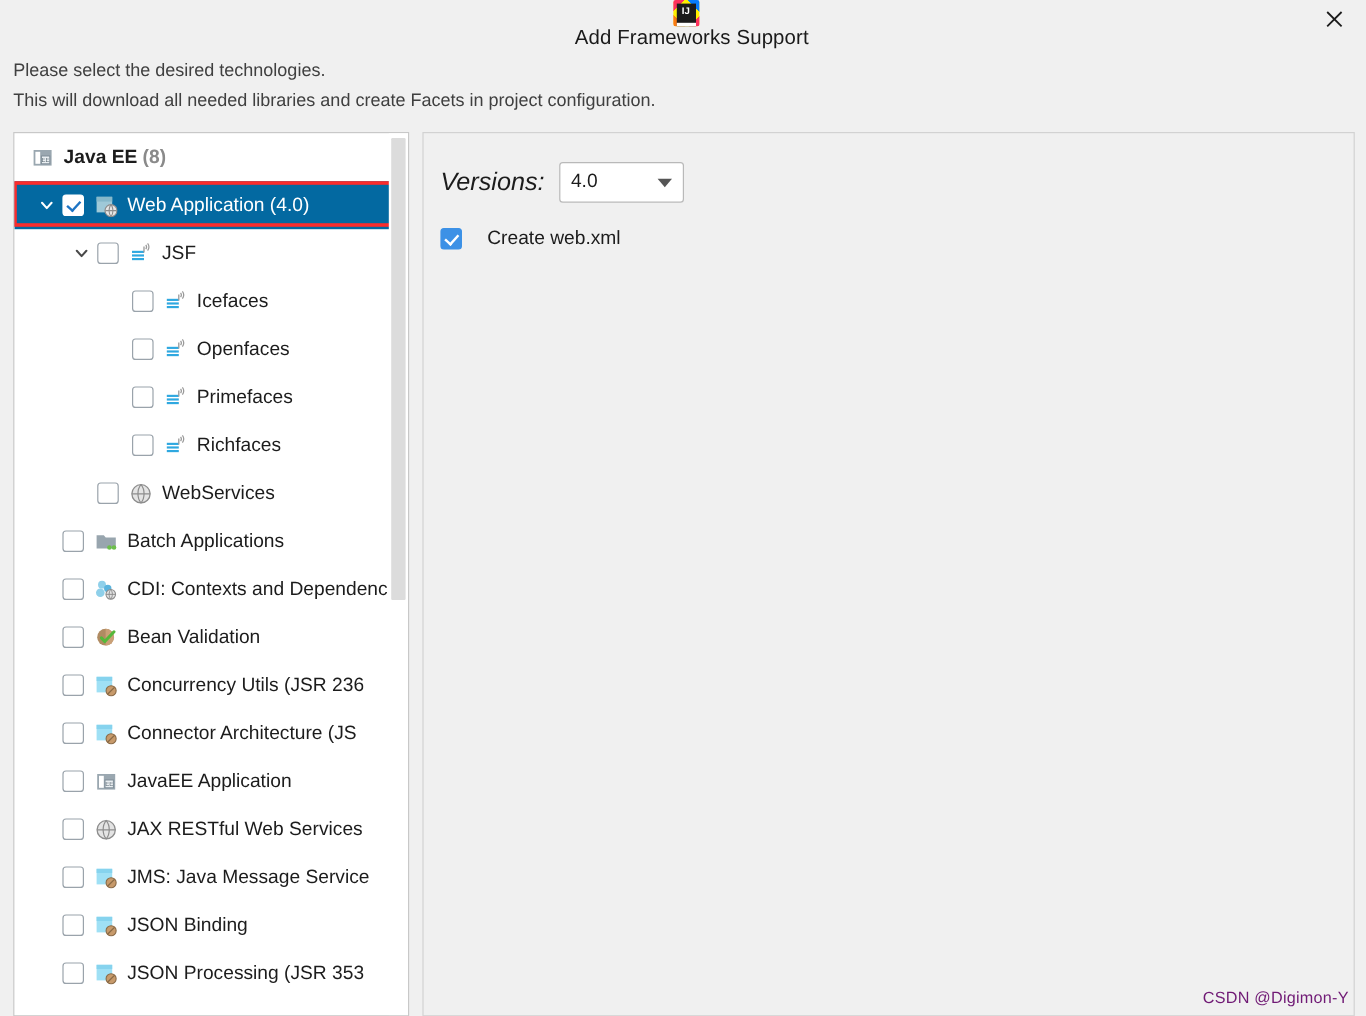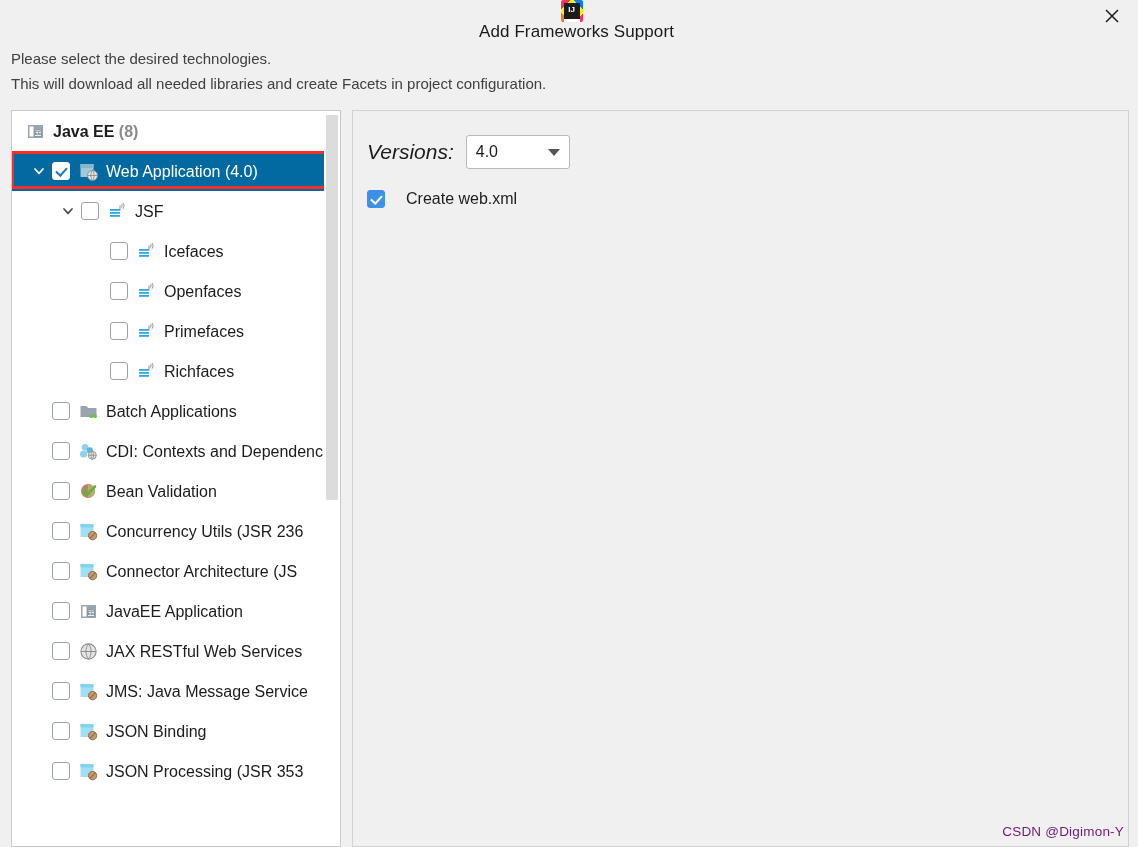--- a/index.html
+++ b/index.html
@@ -390,20 +390,32 @@
               <rect x="2" y="7" width="10" height="1.8" fill="#2fa8e0"></rect>
               <rect x="2" y="10" width="10" height="1.8" fill="#2fa8e0"></rect>
               <rect x="2" y="13" width="10" height="1.8" fill="#2fa8e0"></rect>
               <path d="M12 8.5 V3.5" stroke="#9a9a9a" stroke-width="1.1" fill="none"></path>
               <path d="M13.5 2 a3 3 0 0 1 0 3.6 M15 0.8 a5 5 0 0 1 0 6" stroke="#9a9a9a" stroke-width="1" fill="none"></path>
             </svg>
           </span>
           <span class="tlabel">Richfaces</span>
         </div>
         <div class="tree-row">
+          <span class="indent" style="width:43px"></span>
+          <span class="twisty"></span>
+          <span class="cb"></span>
+          <span class="ticon">
+            <svg width="19" height="19" viewBox="0 0 19 19">
+              <circle cx="9.5" cy="9.5" r="7.6" fill="#e4e4e4" stroke="#8d8d8d" stroke-width="1.1"></circle>
+              <path d="M1.9 9.5 h15.2 M9.5 1.9 c3.4 4 3.4 11.2 0 15.2 c-3.4-4-3.4-11.2 0-15.2z" stroke="#8d8d8d" stroke-width="1" fill="none"></path>
+            </svg>
+          </span>
+          <span class="tlabel">WebServices</span>
+        </div>
+        <div class="tree-row">
           <span class="indent" style="width:14px"></span>
           <span class="twisty"></span>
           <span class="cb"></span>
           <span class="ticon">
             <svg width="19" height="19" viewBox="0 0 19 19">
               <path d="M1.5 4 h6 l1.6 2 h8.4 v9 h-16z" fill="#98a5ae"></path>
               <circle cx="12.2" cy="14.2" r="1.9" fill="#6cbf4b"></circle>
               <circle cx="16" cy="14.2" r="1.9" fill="#6cbf4b"></circle>
             </svg>
           </span>

